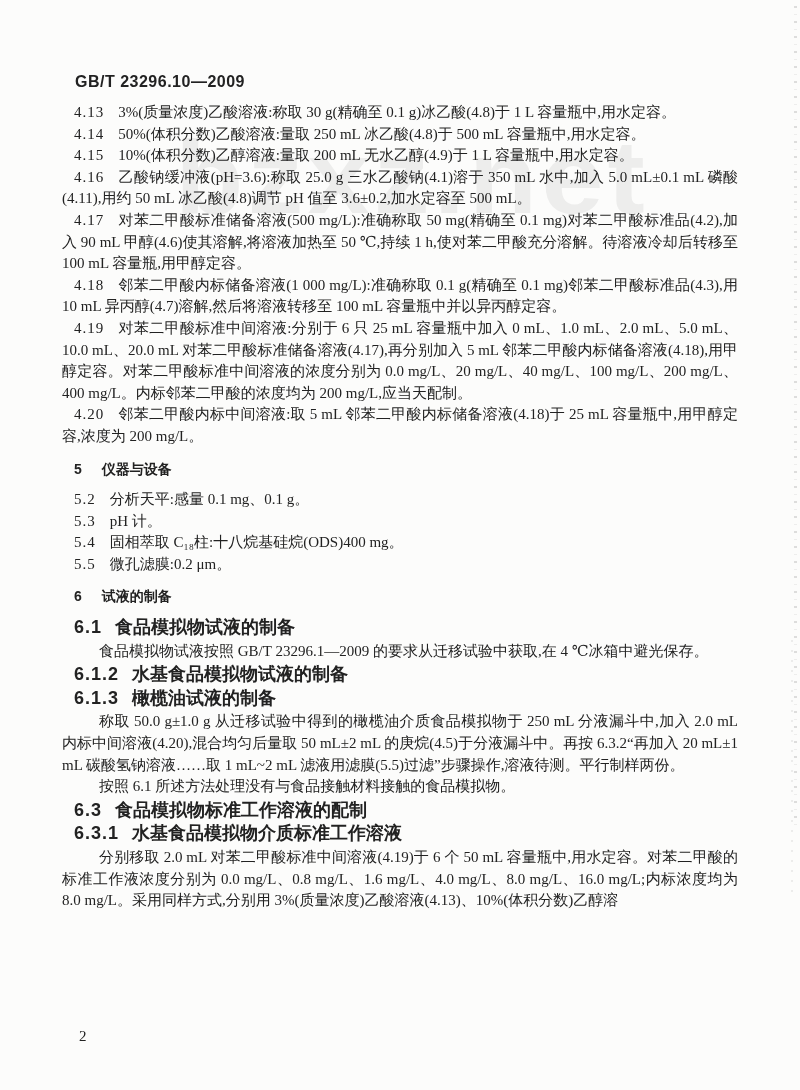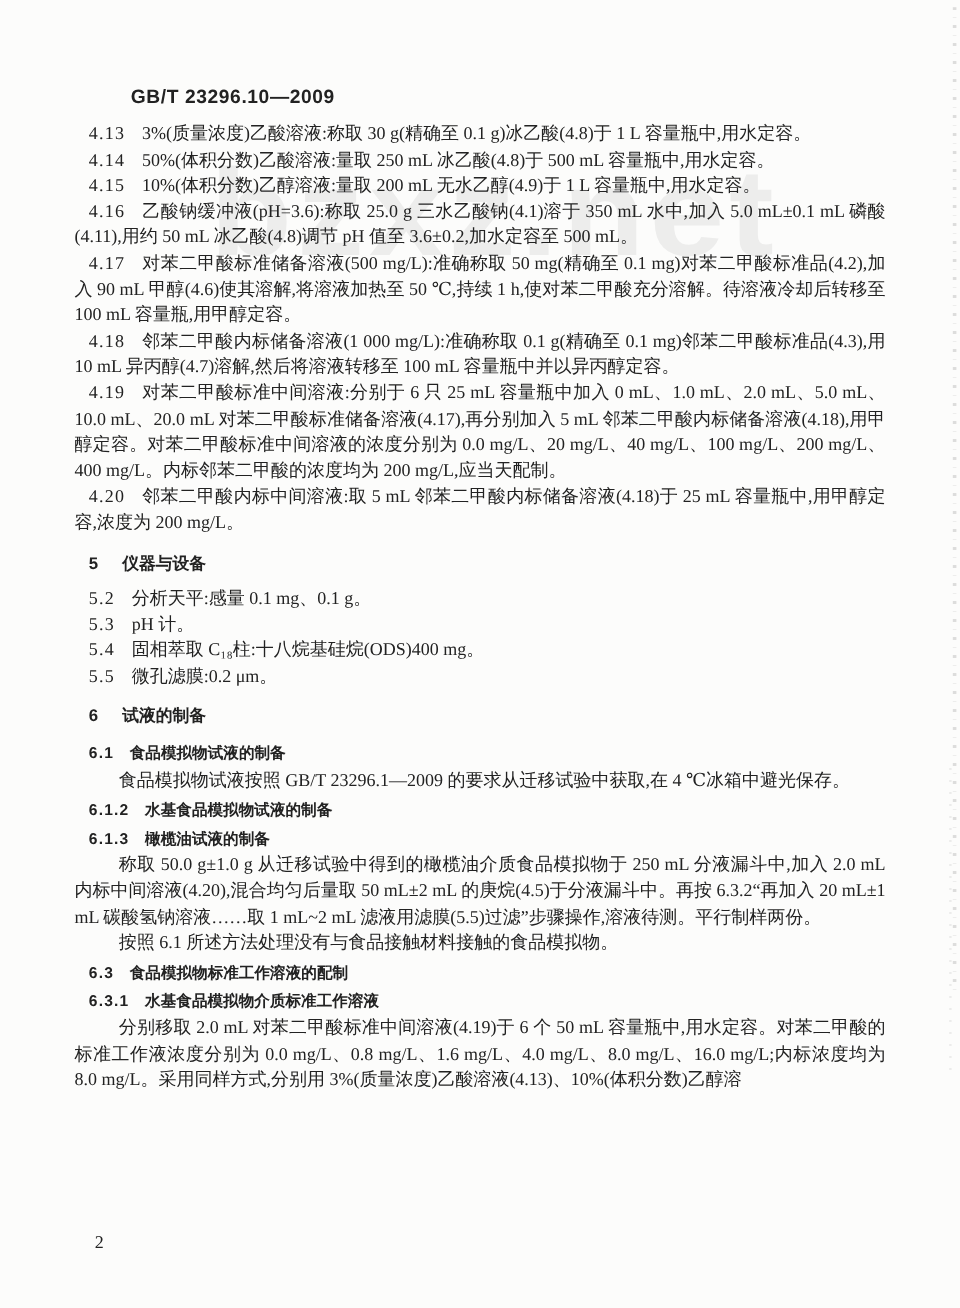--- a/index.html
+++ b/index.html
@@ -32,39 +32,38 @@
     font-weight:bold;font-size:112px;letter-spacing:4px;
     color:#6f6f6f;opacity:.10;
     transform:scaleY(.92);transform-origin:top left;
     z-index:0;user-select:none;white-space:nowrap;
   }
   .doc-header{
     position:absolute;left:75px;top:73px;
     font-family:"Liberation Sans","DejaVu Sans",sans-serif;
     font-weight:bold;font-size:16px;letter-spacing:.5px;
     z-index:2;
-    margin-left:34px;
   }
   .content{
     position:absolute;left:62px;top:102px;width:676px;
     font-size:15px;line-height:21.6px;
     text-align:justify;z-index:1;
   }
   .content p{margin:0;}
   .clause{text-indent:12px;}
   .clause .num{margin-right:14px;letter-spacing:1px;}
   .chapter{
     font-family:"Liberation Sans","DejaVu Sans",sans-serif;
     font-weight:bold;font-size:14px;
     margin:11px 0 9px !important;text-indent:12px;
   }
   .chapter .num{margin-right:20px;}
   .subhead{
     font-family:"Liberation Sans","DejaVu Sans",sans-serif;
-    font-weight:bold;font-size:13px;
+    font-weight:bold;font-size:18px;
     margin:2px 0 2px !important;text-indent:12px;
   }
   .subhead .num{margin-right:13px;letter-spacing:1px;}
   .body-para{text-indent:37px;}
   .page-number{
     position:absolute;left:79px;top:1028px;
     font-size:15px;z-index:1;
   }
 </style>
 </head>

